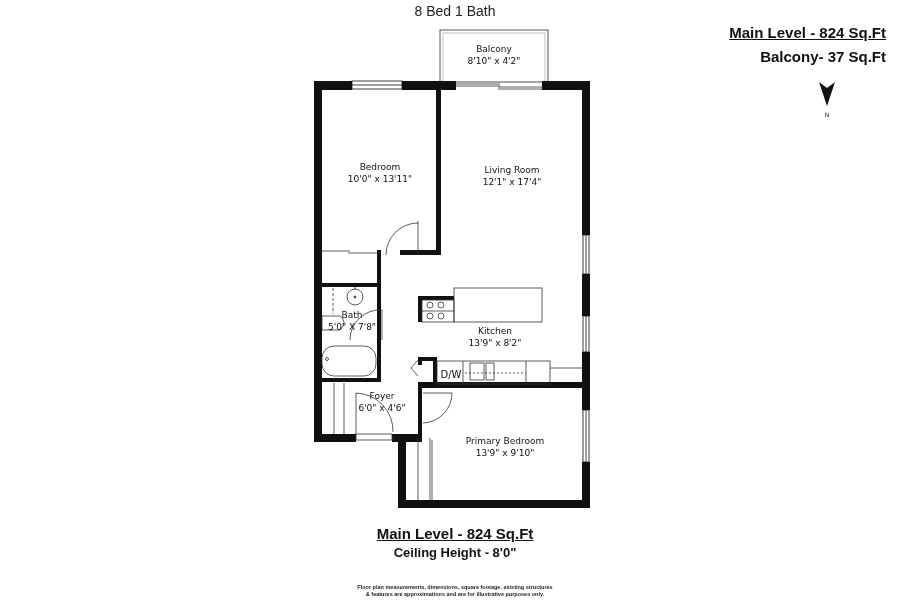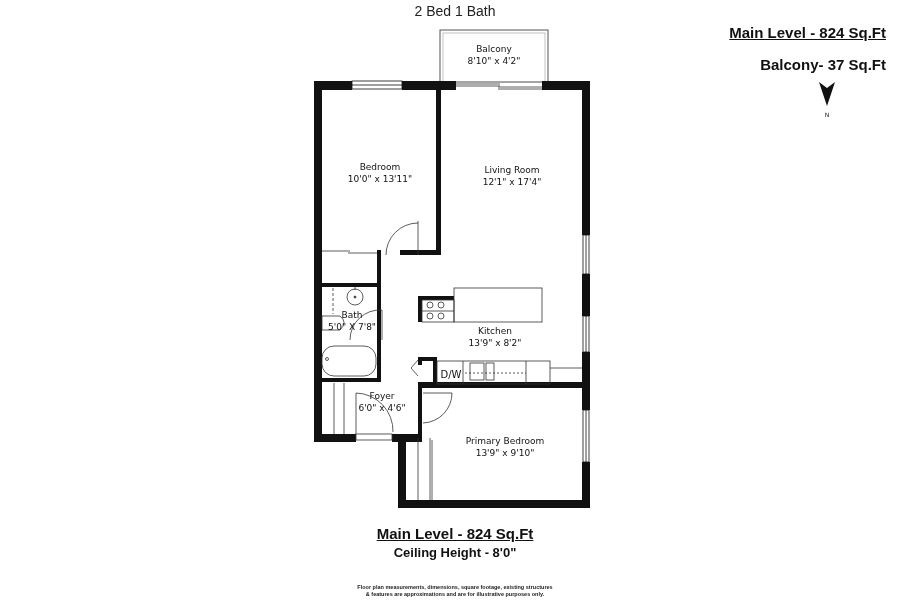--- a/index.html
+++ b/index.html
@@ -1,32 +1,32 @@
 <!DOCTYPE html>
 <html><head>
 <meta charset="utf-8">
 <style>
   html, body { margin:0; padding:0; background:#ffffff; }
   body { width:910px; height:606px; position:relative; overflow:hidden; font-family:"DejaVu Sans", sans-serif; }
   .title { position:absolute; left:0; width:910px; top:3px; text-align:center; font-family:"Liberation Sans", sans-serif; font-size:14px; color:#222; }
   .summary { position:absolute; right:24px; top:24px; text-align:right; font-family:"Liberation Sans", sans-serif; font-weight:bold; color:#111; }
   .summary .main { font-size:15px; text-decoration:underline; display:block; }
-  .summary .balc { font-size:15px; display:block; margin-top:15px;text-align:right; }
+  .summary .balc { font-size:15px; display:block; margin-top:7px;text-align:right; }
   .compass { position:absolute; left:817px; top:80px; width:20px; height:40px; }
   .footer { position:absolute; left:0; width:910px; top:525px; text-align:center; font-family:"Liberation Sans", sans-serif; font-weight:bold; color:#111; }
   .footer .main { font-size:15px; text-decoration:underline; display:block; }
   .footer .ceil { font-size:13px; display:block; margin-top:3px; }
   .disclaimer { position:absolute; left:0; width:910px; top:584px; text-align:center; font-family:"Liberation Sans", sans-serif; font-weight:bold; font-size:5.5px; line-height:7px; color:#222; }
   svg.plan { position:absolute; left:0; top:0; }
   .lbl { font-family:"DejaVu Sans", sans-serif; font-size:9px; fill:#111; text-anchor:middle; }
 </style>
 </head>
 <body>
 
-<div class="title">2 Bed 1 Bath</div>
+<div class="title">8 Bed 1 Bath</div>
 
 <div class="summary">
   <span class="main">Main Level - 824 Sq.Ft</span>
   <span class="balc">Balcony-  37 Sq.Ft</span>
 </div>
 
 <svg class="compass" width="20" height="40" viewBox="0 0 20 40">
   <polygon points="2,2 10,8 18,2 10,26" fill="#111"></polygon>
   <text x="10" y="37" font-size="6" text-anchor="middle" font-family="DejaVu Sans, sans-serif" fill="#111">N</text>
 </svg>

